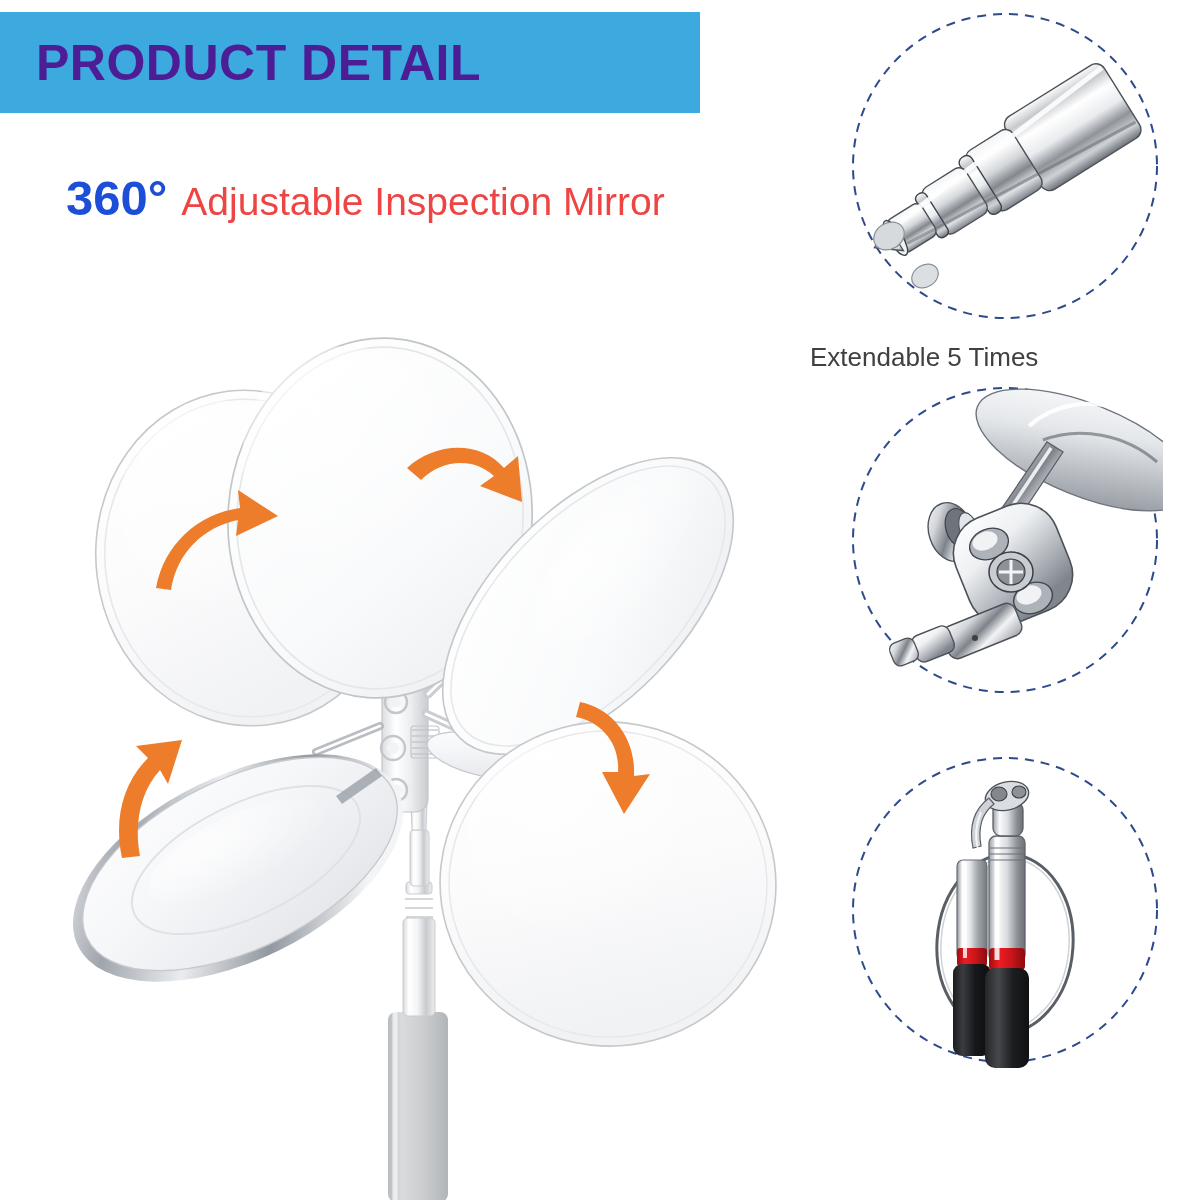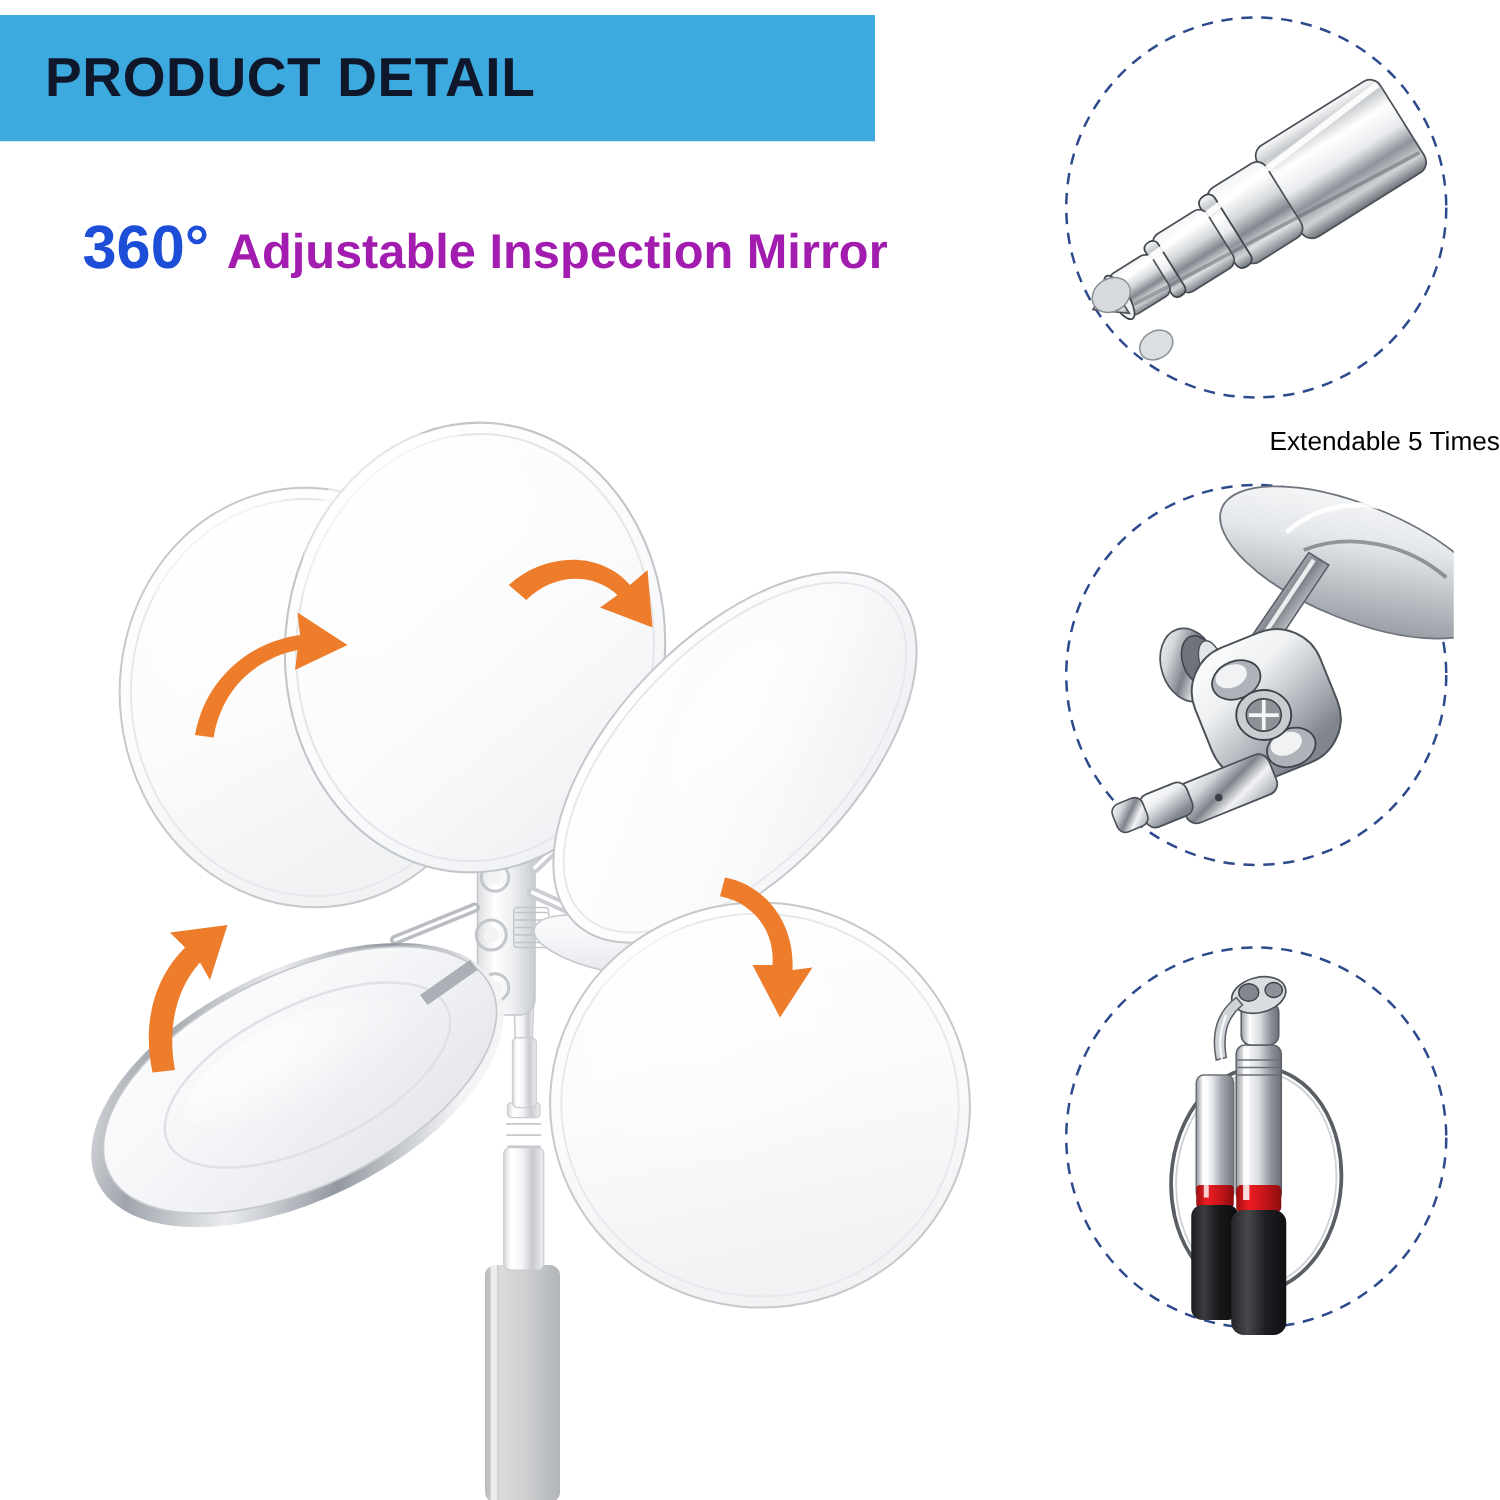--- a/index.html
+++ b/index.html
@@ -21,22 +21,22 @@
     position: absolute;
     left: 0;
     top: 12px;
     width: 700px;
     height: 101px;
     background: #3CA9DF;
     display: flex;
     align-items: center;
   }
   #header-title {
-    color: #0f172a;
-    font-size: 44px;
+    color: #4c1d95;
+    font-size: 50px;
     font-weight: bold;
     letter-spacing: 0.5px;
     margin-left: 36px;
     line-height: 1;
     font-family: "Liberation Sans", sans-serif;
   }
 
   
   #subtitle-row {
     position: absolute;
@@ -46,23 +46,23 @@
     align-items: baseline;
   }
   #subtitle-degrees {
     color: #1d4ed8;
     font-size: 49px;
     font-weight: bold;
     letter-spacing: 0px;
     font-family: "Liberation Sans", sans-serif;
   }
   #subtitle-text {
-    color: #a21caf;
+    color: #ef4444;
     font-size: 39px;
-    font-weight: bold;
+    font-weight: normal;
     margin-left: 14px;
     font-family: "Liberation Sans", sans-serif;
   }
 
   
   #hero-illustration {
     position: absolute;
     left: 40px;
     top: 290px;
     width: 780px;
@@ -81,23 +81,23 @@
 
   .feature-circle {
     position: relative;
     width: 316px;
     height: 316px;
     margin: 0 auto;
   }
   .feature-circle svg { display: block; }
 
   .feature-caption {
-    text-align: right;
-    color: #000000;
-    font-size: 21px;
+    text-align: left;
+    color: #404040;
+    font-size: 26px;
     font-weight: normal;
     font-family: "Liberation Sans", sans-serif;
     white-space: nowrap;
   }
   #feature-card-0 .feature-caption { margin-top: 18px; }
   #feature-card-1 .feature-caption { margin-top: 18px; }
   #feature-card-2 .feature-caption { margin-top: 22px; margin-left: -22px; }
 </style>
 </head>
 <body>

